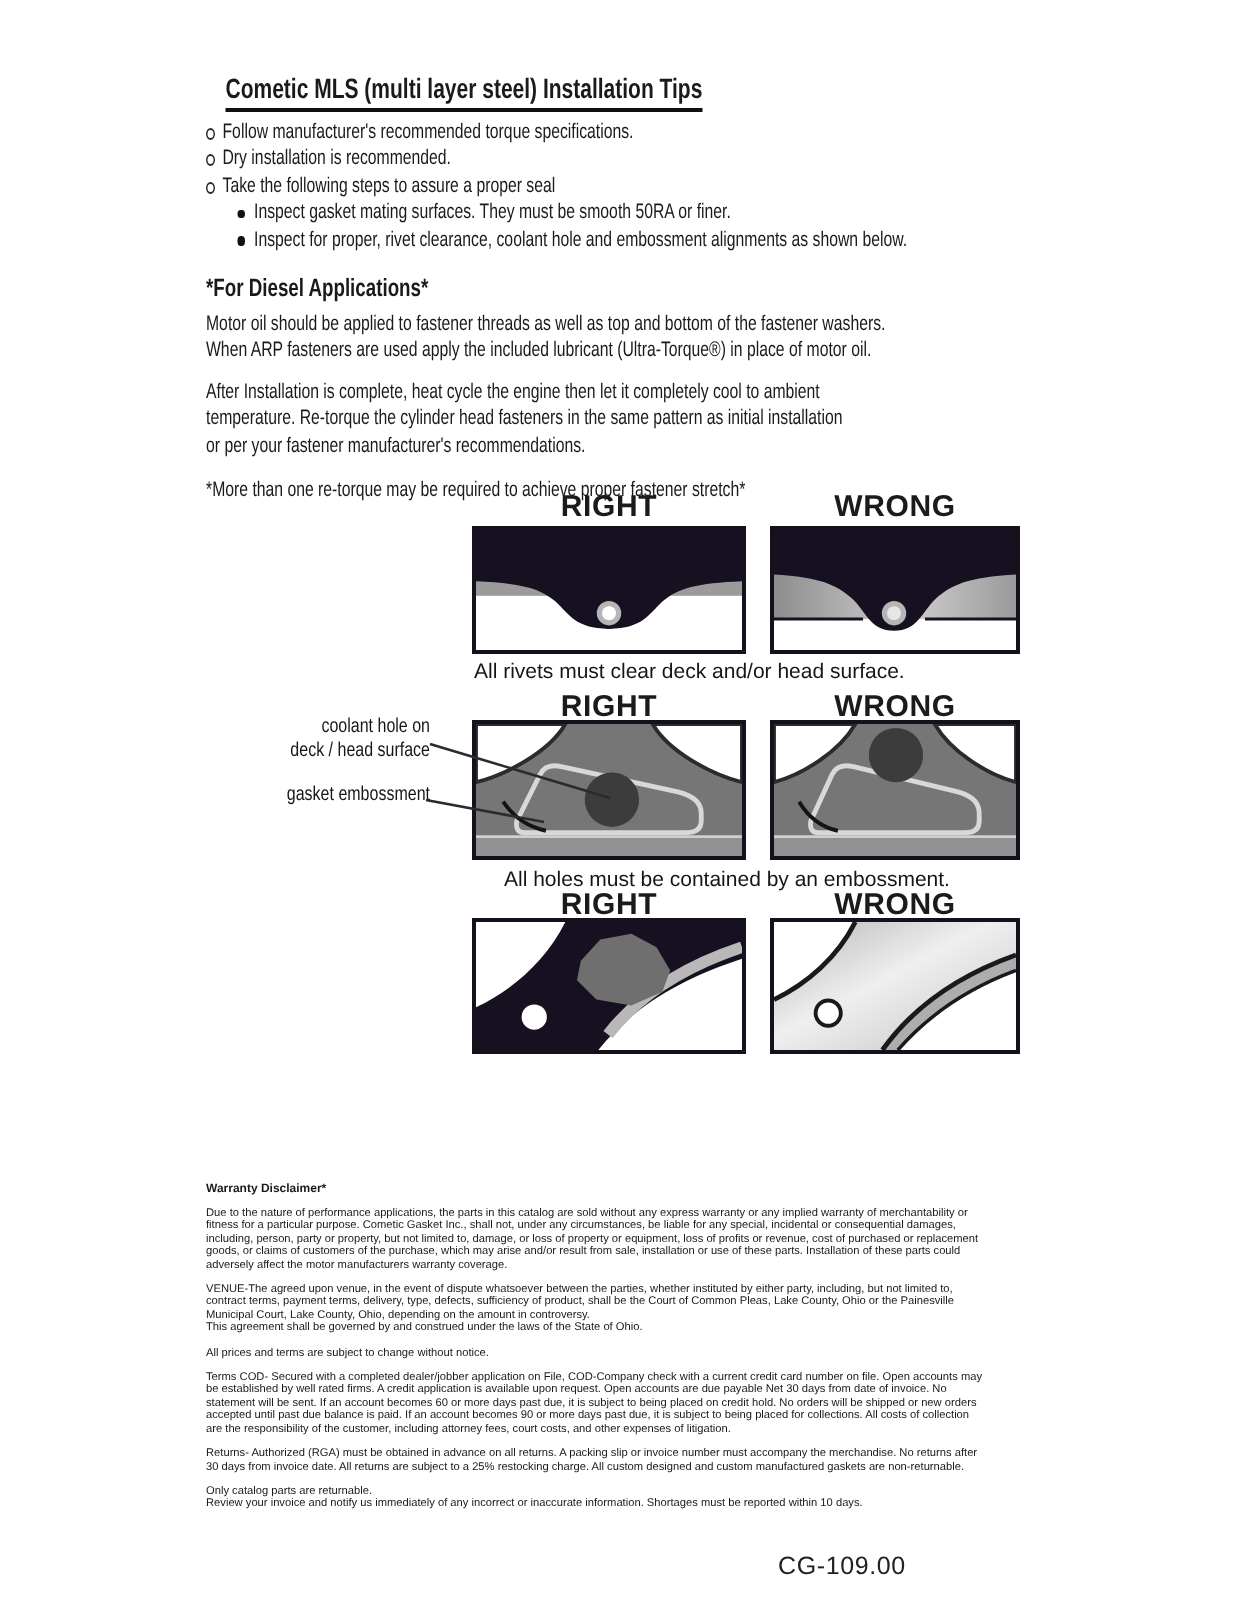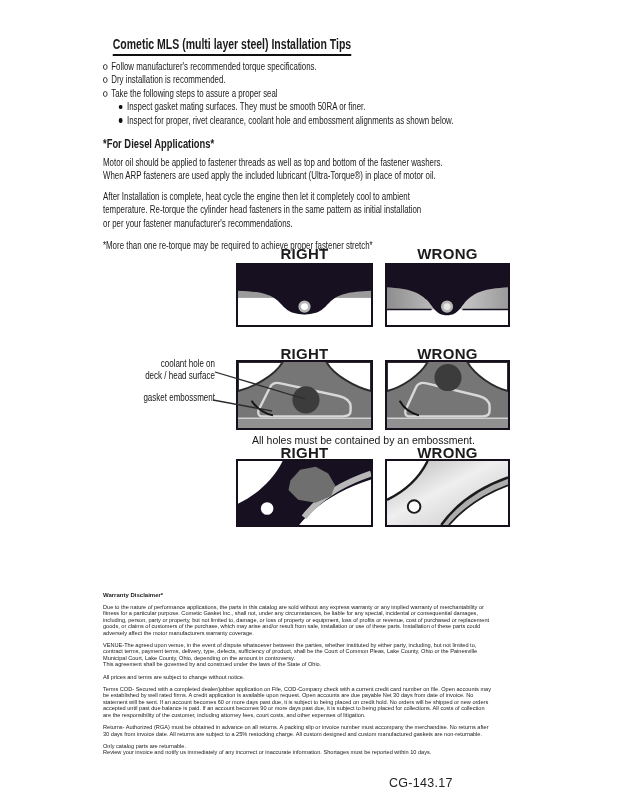--- a/index.html
+++ b/index.html
@@ -83,20 +83,21 @@
       <rect width="125" height="62" fill="#ffffff"></rect>
       <rect x="0" y="22" width="125" height="24" fill="url(#g1)"></rect>
       <path d="M0,0 H125 V23 C100,24.5 92,28 83,36 C76,43 74,52 62,52 C50,52 48,43 41,36 C32,28 24,24.5 0,23 Z" fill="#171020"></path>
       <circle cx="62" cy="43" r="7.2" fill="#b5b5b5" stroke="#171020" stroke-width="1.8"></circle>
       <circle cx="62" cy="43" r="3.6" fill="#e6e6e6"></circle>
       <line x1="0" y1="46" x2="46" y2="46" stroke="#171020" stroke-width="1.5"></line>
       <line x1="78" y1="46" x2="125" y2="46" stroke="#171020" stroke-width="1.5"></line>
     </svg>
   </div>
 
+  <div class="cap" style="left:237px;top:314px;">All rivets must clear deck and/or head surface.</div>
 
   <div class="lbl" style="left:236px;top:329px;width:137px;">RIGHT</div>
   <div class="lbl" style="left:385px;top:329px;width:125px;">WRONG</div>
 
   <div class="sidelabel pre" style="left:95px;top:342px;width:120px;">coolant hole on
 deck / head surface</div>
   <div class="sidelabel" style="left:95px;top:376px;width:120px;">gasket embossment</div>
 
   <div class="dbox" style="left:236px;top:344px;width:137px;height:70px;">
     <svg viewBox="0 0 137 68" preserveAspectRatio="none">
@@ -180,15 +181,15 @@
 be established by well rated firms. A credit application is available upon request. Open accounts are due payable Net 30 days from date of invoice. No
 statement will be sent. If an account becomes 60 or more days past due, it is subject to being placed on credit hold. No orders will be shipped or new orders
 accepted until past due balance is paid. If an account becomes 90 or more days past due, it is subject to being placed for collections. All costs of collection
 are the responsibility of the customer, including attorney fees, court costs, and other expenses of litigation.</p>
     <p class="wpara pre">Returns- Authorized (RGA) must be obtained in advance on all returns. A packing slip or invoice number must accompany the merchandise. No returns after
 30 days from invoice date. All returns are subject to a 25% restocking charge. All custom designed and custom manufactured gaskets are non-returnable.</p>
     <p class="wpara pre">Only catalog parts are returnable.
 Review your invoice and notify us immediately of any incorrect or inaccurate information. Shortages must be reported within 10 days.</p>
   </div>
 
-  <div class="code">CG-143.17</div>
+  <div class="code">CG-109.00</div>
 
 </div>
 
 </body></html>

